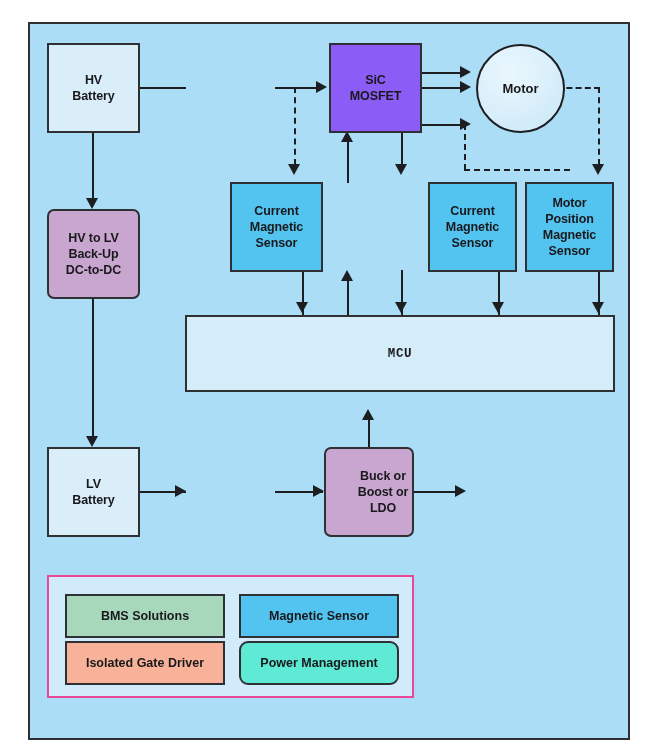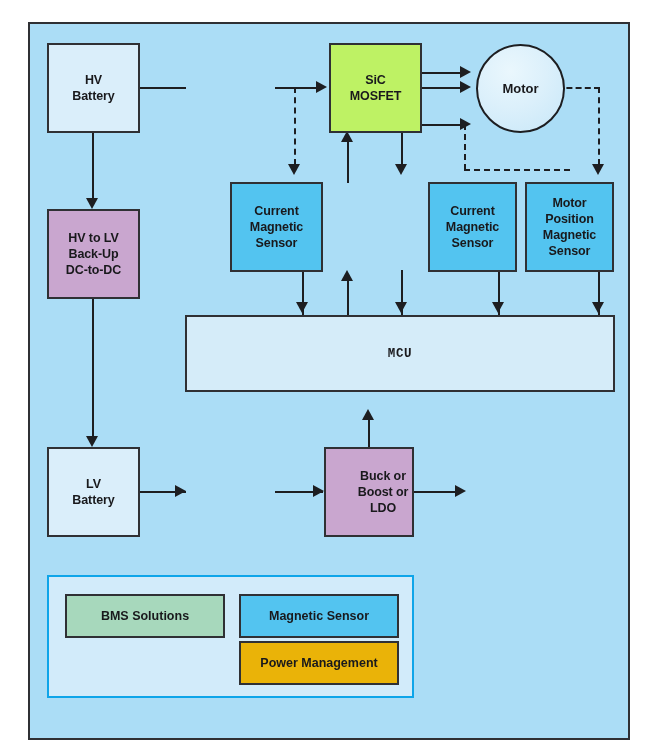--- a/index.html
+++ b/index.html
@@ -40,24 +40,24 @@
     font-size: 12.5px;
     line-height: 1.28;
     color: #19191c;
     letter-spacing: -0.1px;
     z-index: 4;
   }
   .blk span { display: block; padding: 0 3px; }
 
   .c-lightblue { background: #daeefa; }
   .c-green     { background: #a7d8bc; }
-  .c-indigo    { background: #bef264; }
+  .c-indigo    { background: #8b5cf6; }
   .c-cyan      { background: #53c4f0; }
   .c-salmon    { background: #f8b29a; }
-  .c-purple    { background: #c9a6cf; }
+  .c-purple    { background: #c9a6cf; border-radius: 7px; }
   .c-mcu       { background: #d5ecf9; }
 
   
   #motor {
     position: absolute;
     border-radius: 50%;
     background: radial-gradient(circle at 38% 30%, #eaf7fd 0%, #dcf0fb 45%, #c7e7f8 100%);
     border: 2.5px solid #1d1e21;
     box-sizing: border-box;
     display: flex; align-items: center; justify-content: center;
@@ -69,21 +69,21 @@
     font-family: "Liberation Mono", monospace;
     font-size: 12.5px;
     letter-spacing: 0.6px;
   }
   
   #legend-panel {
     position: absolute;
     left: 47px; top: 568px;
     width: 367px; height: 123px;
     background: #d2ebfa;
-    border: 2px solid #0ea5e9;
+    border: 2px solid #ec4899;
     box-sizing: border-box;
     z-index: 4;
   }
   .legend-sw {
     position: absolute;
     box-sizing: border-box;
     border: 2px solid #2f3034;
     display: flex; align-items: center; justify-content: center;
     font-weight: bold; font-size: 12.5px; color: #19191c;
     z-index: 5;
@@ -230,19 +230,22 @@
     </div>
 
 
     <div id="legend-panel" style="left:17px; top:551px; width:367px; height:123px;">
       <div class="legend-sw" style="left:16px; top:17px; width:160px; height:44px; background:#a7d8bc;">
         <span>BMS Solutions</span>
       </div>
       <div class="legend-sw" style="left:190px; top:17px; width:160px; height:44px; background:#53c4f0;align-items:center;">
         <span>Magnetic Sensor</span>
       </div>
-      <div class="legend-sw" style="left:190px; top:64px; width:160px; height:44px; background:#eab308;">
+      <div class="legend-sw" style="left:16px; top:64px; width:160px; height:44px; background:#f8b29a;">
+        <span>Isolated Gate Driver</span>
+      </div>
+      <div class="legend-sw" style="left:190px; top:64px; width:160px; height:44px; background:#5eead4;border-radius:9px;">
         <span>Power Management</span>
       </div>
     </div>
 
   </div>
 </div>
 
 </body></html>

